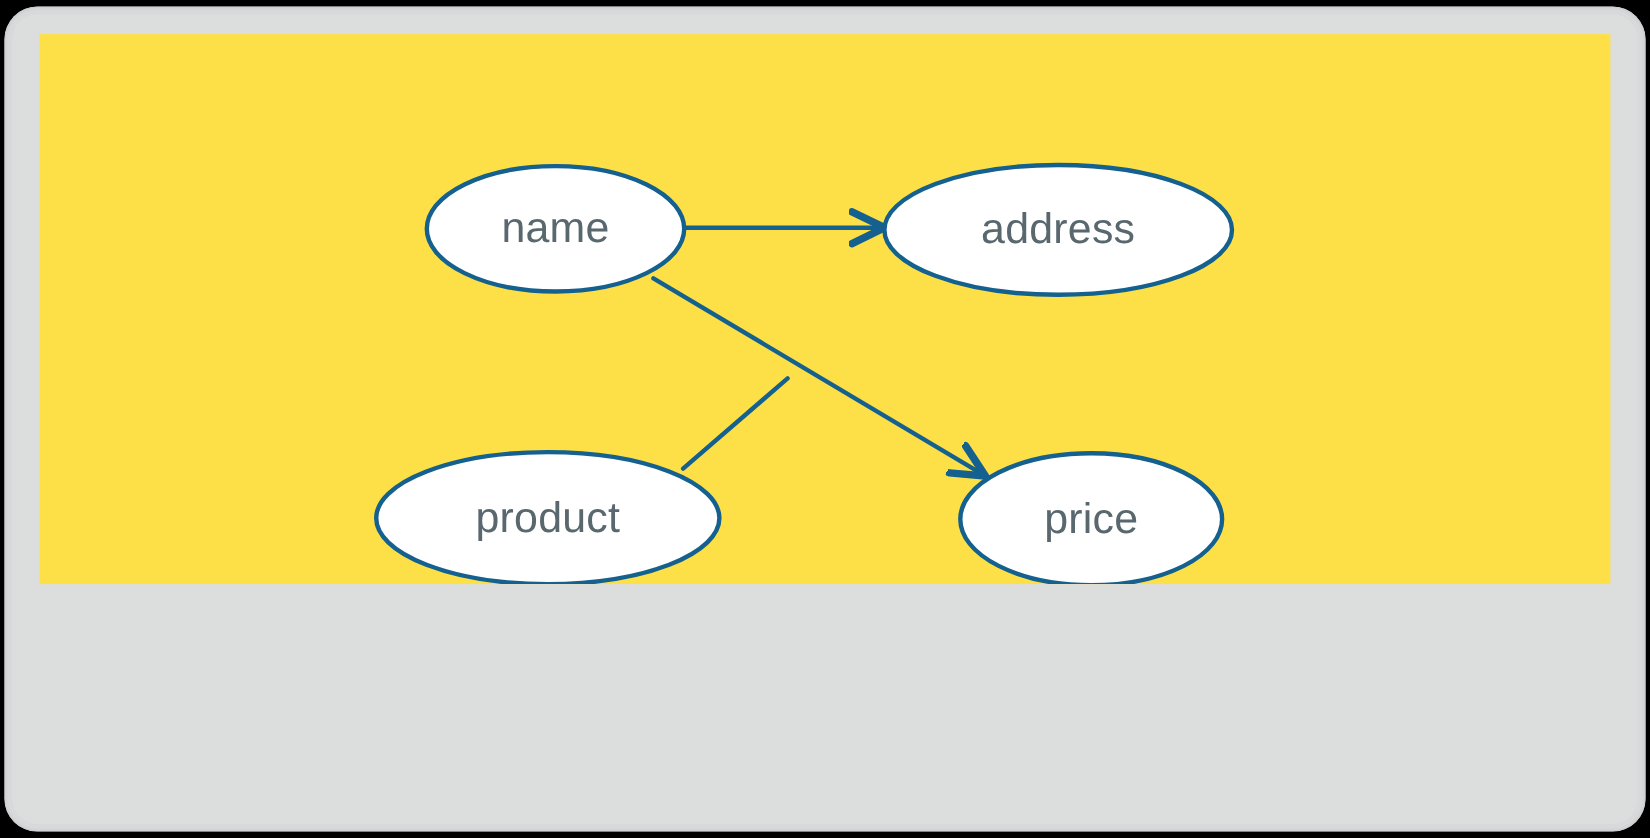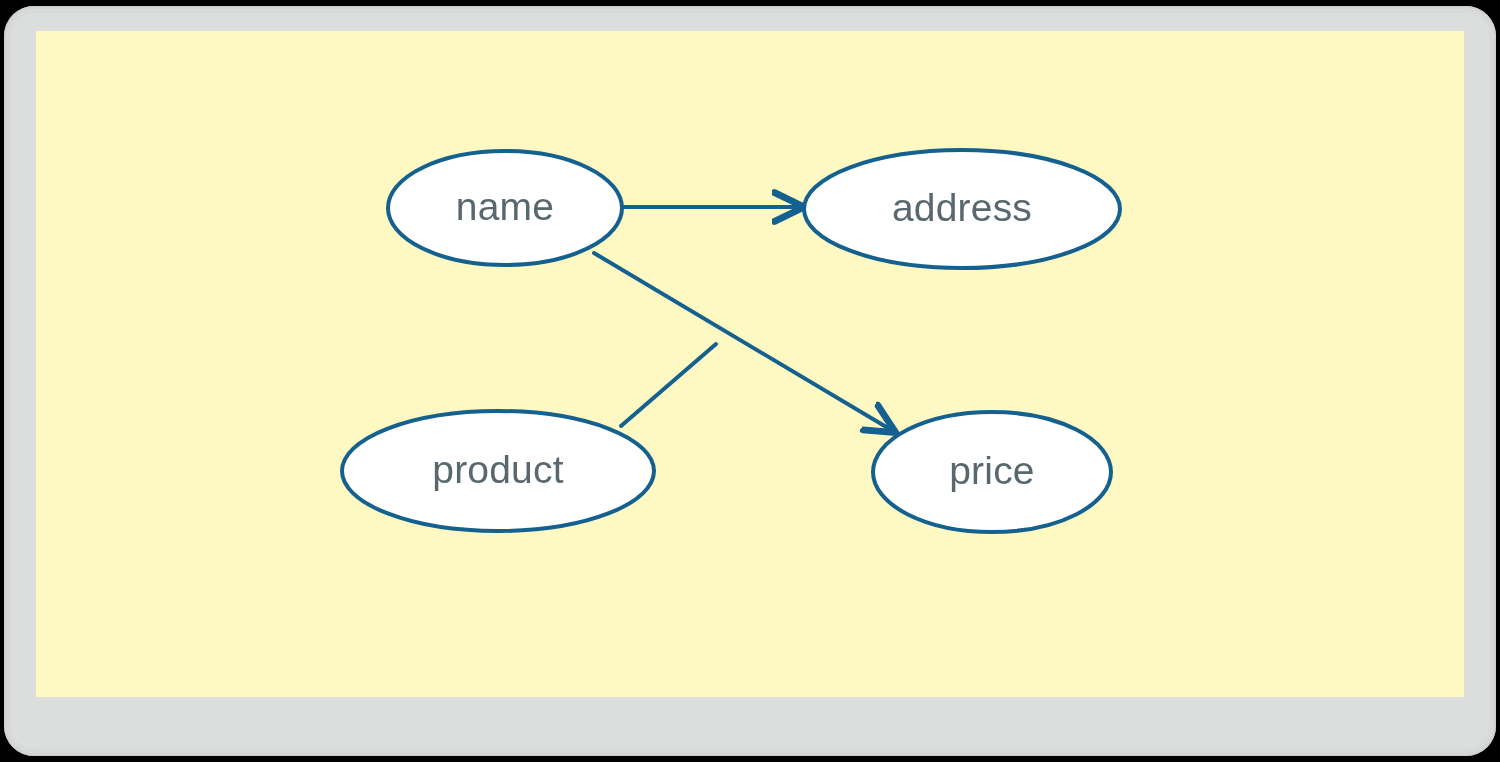--- a/index.html
+++ b/index.html
@@ -53,22 +53,22 @@
     border-radius: 23px;
     background: #dcdddd;
   }
 
   
   #canvas-area {
     position: absolute;
     left: 36px;
     top: 31px;
     width: 1428px;
-    height: 666px;
-    background: #fef9c3;
+    height: 500px;
+    background: #fde047;
     overflow: hidden;
   }
 
   #diagram-svg {
     position: absolute;
     left: -36px;
     top: -31px;
     width: 1500px;
     height: 762px;
     display: block;

